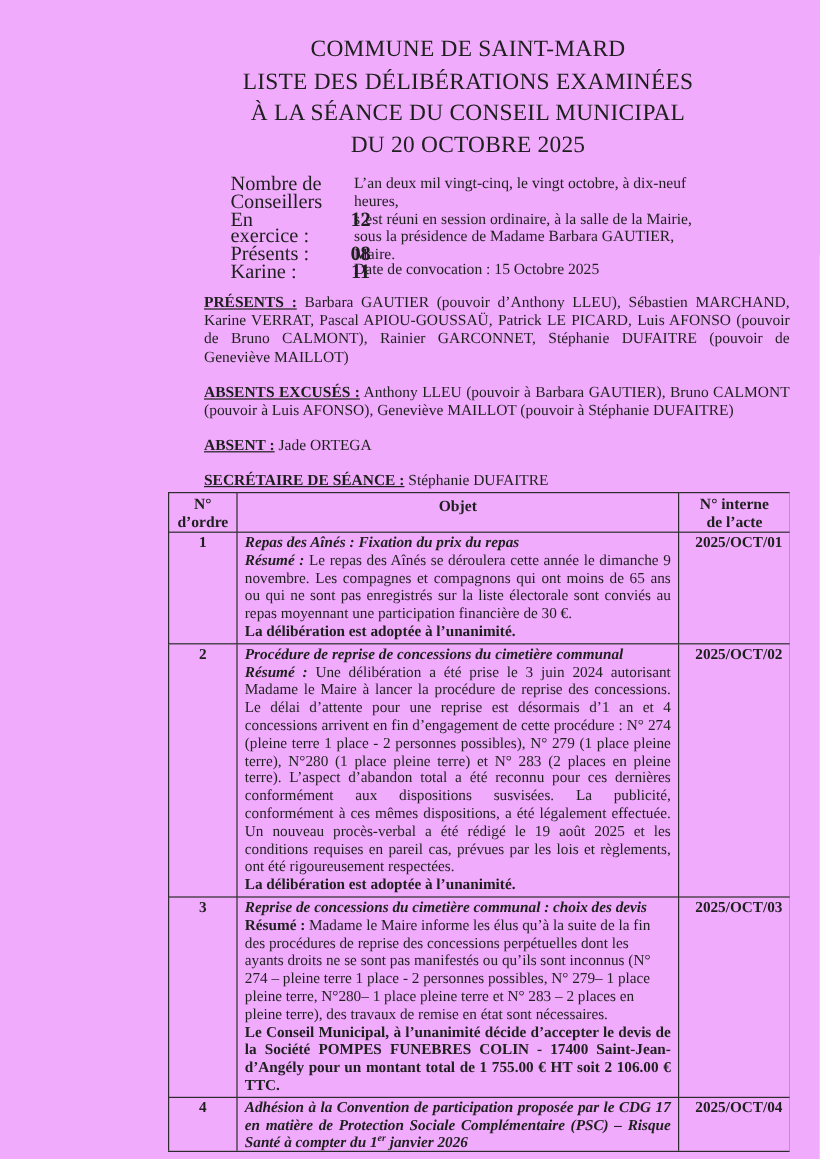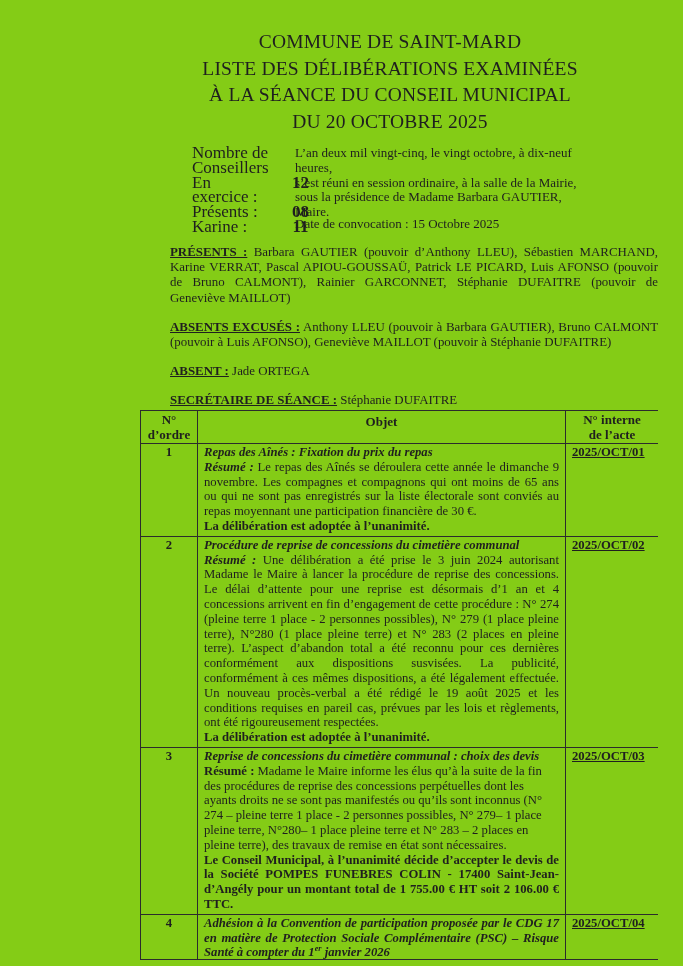--- a/index.html
+++ b/index.html
@@ -1,21 +1,21 @@
 <!DOCTYPE html>
 <html><head>
 <meta charset="utf-8">
 <style>
   html,body{margin:0;padding:0;}
   body{
     width:683px;height:966px;overflow:hidden;background:#ffffff;
     font-family:"Liberation Serif","DejaVu Serif",serif;color:#1f1f1f;
     -webkit-font-smoothing:antialiased;
   }
-  .page{position:relative;width:683px;height:966px;overflow:hidden;background:#84cc16;}
+  .page{position:relative;width:683px;height:966px;overflow:hidden;background:#f0abfc;}
 
   .title-block{
     position:absolute;top:29px;left:98px;width:584px;
     text-align:center;font-size:19.5px;line-height:26.5px;letter-spacing:.2px;
   }
 
   .counts{position:absolute;top:146px;left:192px;font-size:17px;line-height:14.8px;width:150px;}
   .count-row{display:grid;grid-template-columns:67px auto;}
   .count-value{text-align:center;font-weight:bold;}
 
@@ -35,21 +35,21 @@
   .delib col.c2{width:368px;}
   .delib col.c3{width:93px;}
   .delib th,.delib td{border:1.6px solid #2c2c2c;}
   .delib th{
     font-weight:bold;text-align:center;white-space:pre-line;
     font-size:13px;line-height:15px;padding:1px 2px;vertical-align:middle;
   }
   .delib th.h2{vertical-align:bottom;padding-bottom:14px;}
   .delib td{vertical-align:top;line-height:14.8px;padding:1px 6px 2px 6px;}
   .num-cell{text-align:center;font-weight:bold;}
-  .act-cell{font-weight:bold;text-align:left;padding:1px 2px;text-decoration:underline;}
+  .act-cell{font-weight:bold;text-align:right;padding:1px 2px;}
   p.obj{margin:0;}
   p.obj.t{font-weight:bold;font-style:italic;}
   p.obj.j{text-align:justify;}
   .b{font-weight:bold;text-align:right;}
   .i{font-style:italic;}
   .u{}
   sup{font-size:.65em;line-height:0;}
 </style>
 </head>
 <body>

